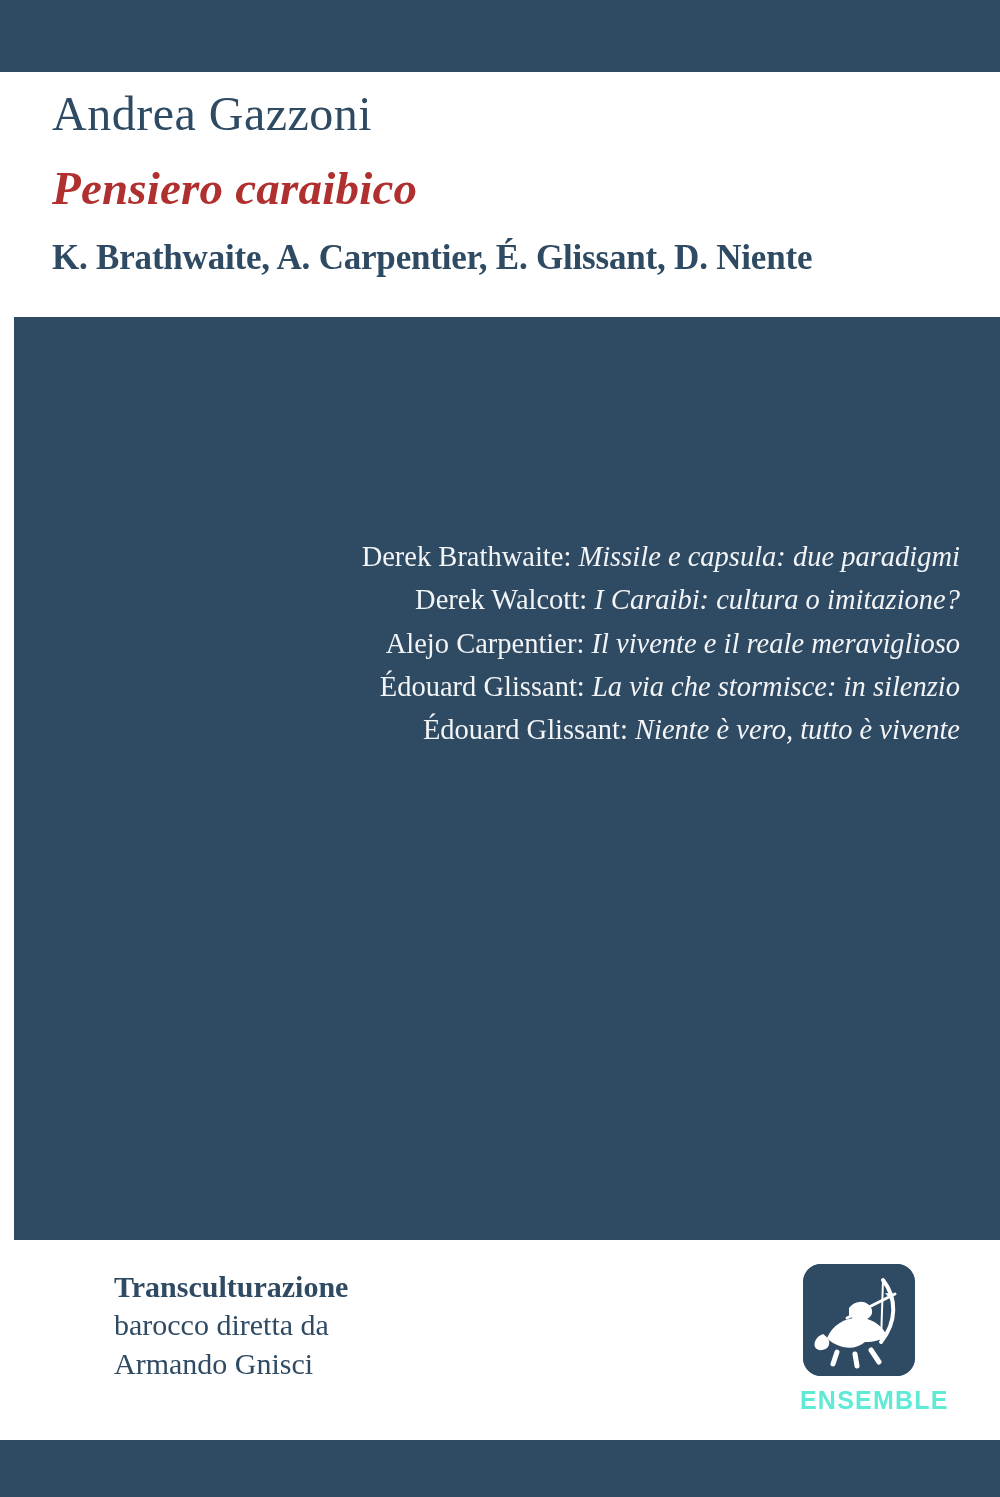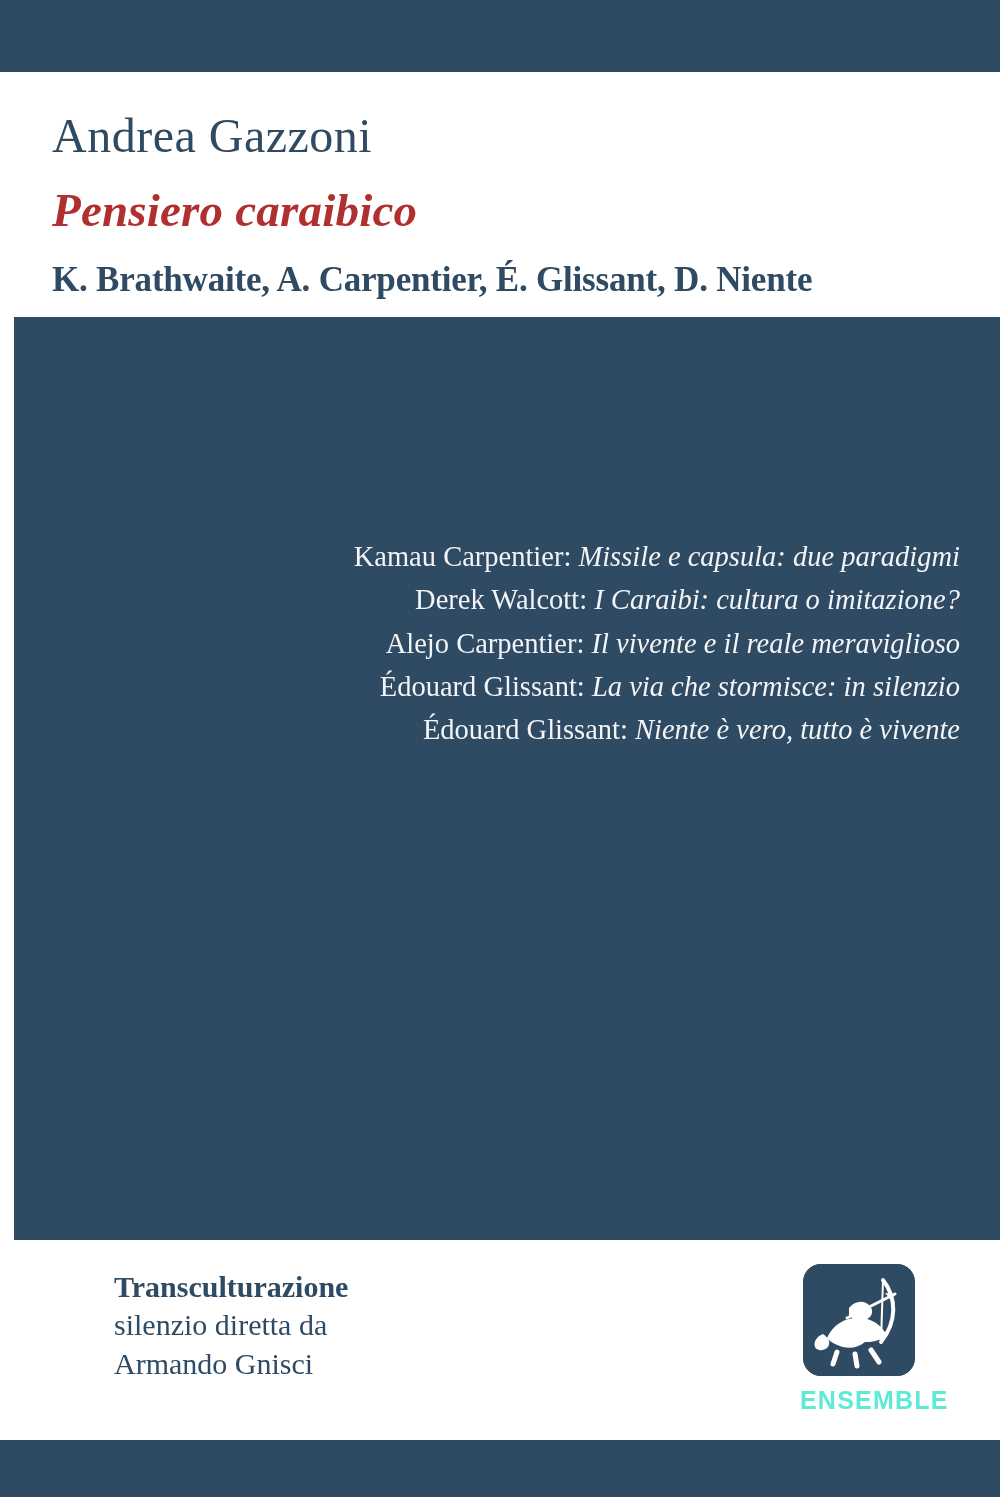--- a/index.html
+++ b/index.html
@@ -22,21 +22,21 @@
 
   
   .top-band {
     position: absolute;
     left: 0;
     top: 72px;
     width: 1000px;
     height: 245px;
     background: #ffffff;
     box-sizing: border-box;
-    padding: 38px 52px 0 52px;
+    padding: 16px 52px 0 52px;
   }
   .author {
     font-family: "Liberation Serif", serif;
     font-size: 48px;
     font-weight: 400;
     color: #2f4a63;
     letter-spacing: 0.5px;
     line-height: 1.1;
     margin: 0;
   }
@@ -160,21 +160,21 @@
   <div class="top-band">
     <div class="author">Andrea Gazzoni</div>
     <div class="title">Pensiero caraibico</div>
     <div class="subtitle">K. Brathwaite, A. Carpentier, É. Glissant, D. Niente</div>
   </div>
 
   <div class="left-stripe"></div>
 
   <div class="contents">
     <div class="contents-line">
-      <span>Kamau Carpentier:</span>
+      <span>Derek Brathwaite:</span>
       <span class="work">Missile e capsula: due paradigmi</span>
     </div>
     <div class="contents-line">
       <span>Derek Walcott:</span>
       <span class="work">I Caraibi: cultura o imitazione?</span>
     </div>
     <div class="contents-line">
       <span>Alejo Carpentier:</span>
       <span class="work">Il vivente e il reale meraviglioso</span>
     </div>
@@ -185,21 +185,21 @@
     <div class="contents-line">
       <span>Édouard Glissant:</span>
       <span class="work">Niente è vero, tutto è vivente</span>
     </div>
   </div>
 
   <div class="bottom-band"></div>
 
   <div class="series">
     <div class="series-name">Transculturazione</div>
-    <div class="series-sub">silenzio diretta da</div>
+    <div class="series-sub">barocco diretta da</div>
     <div class="series-sub">Armando Gnisci</div>
   </div>
 
   <div class="logo-block">
     <div class="logo-mark">
       <svg width="112" height="112" viewBox="0 0 112 112" aria-hidden="true">
         <rect x="0" y="0" width="112" height="112" rx="18" fill="#2f4a63"></rect>
 
         <path d="M80 16 C94 34, 94 58, 78 78" stroke="#ffffff" stroke-width="4" fill="none" stroke-linecap="round"></path>
         <path d="M80 16 L78 78" stroke="#ffffff" stroke-width="2" fill="none"></path>

